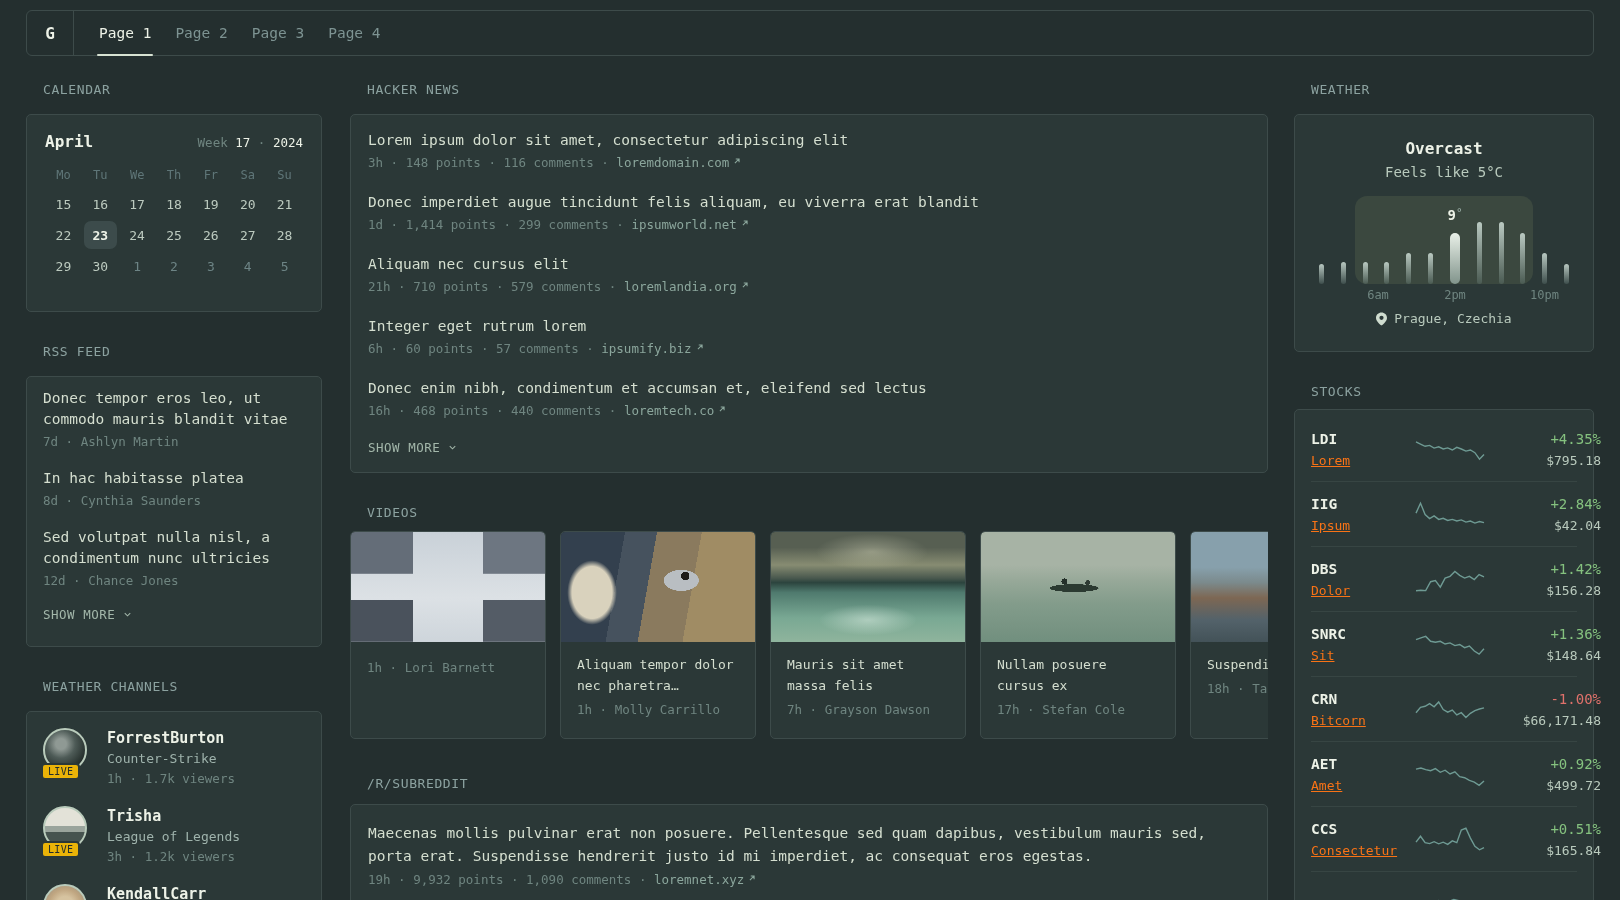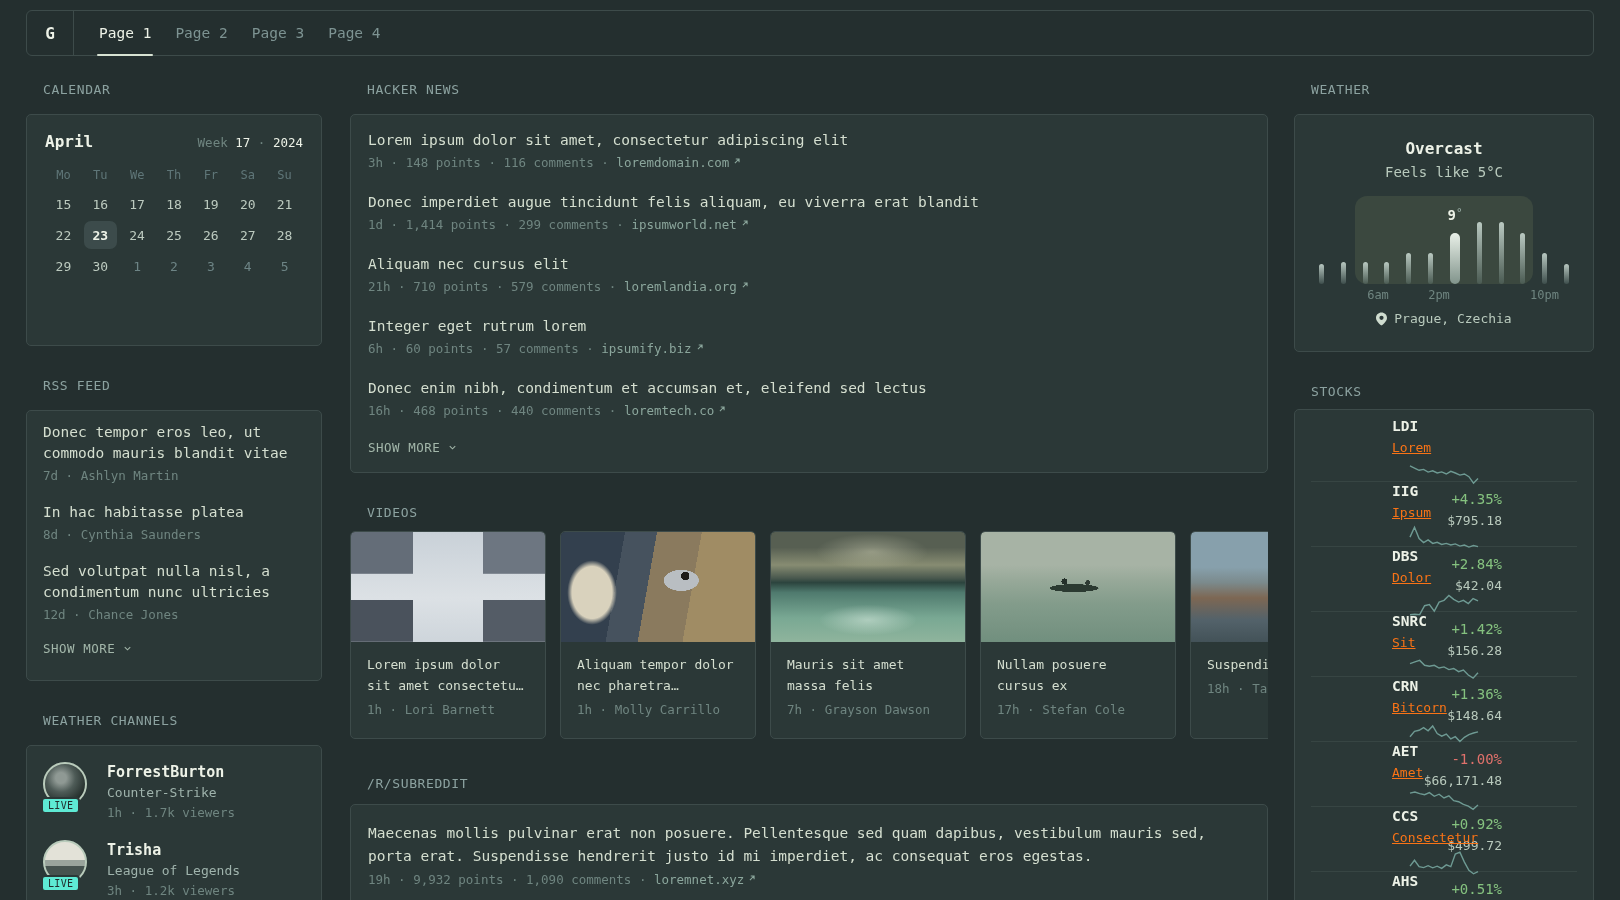--- a/index.html
+++ b/index.html
@@ -21,21 +21,21 @@
 .col-m{width:918px;margin-right:26px;flex:none;}
 .col-r{width:300px;flex:none;}
 .widget{margin-bottom:33px;}
 .wtitle{font-size:13px;letter-spacing:.6px;color:var(--title);margin:0 0 17px 17px;line-height:14px;font-weight:normal;}
 .card{background:var(--card);border:1px solid var(--border);border-radius:5px;}
 .meta{font-size:12.5px;color:var(--dim);}
 .domain{color:var(--link);}
 .arrow-icon{display:inline-block;vertical-align:1px;margin-left:3px;color:var(--link);}
 .showmore{display:flex;align-items:center;gap:7px;color:#a3b7aa;font-size:12.5px;letter-spacing:.5px;cursor:pointer;}
 
-.cal{padding:17px 18px 14px;height:232px;}
+.cal{padding:17px 18px 14px;height:198px;}
 .cal-head{display:flex;justify-content:space-between;align-items:baseline;}
 .cal-month{font-size:16px;font-weight:bold;color:var(--bright);}
 .cal-week{font-size:12.5px;color:var(--dim);}
 .cal-week b{color:var(--bright);font-weight:normal;}
 .cal-grid{display:grid;grid-template-columns:repeat(7,1fr);margin-top:12px;row-gap:3px;}
 .wd{text-align:center;font-size:12px;color:#5f7678;height:24px;line-height:24px;}
 .day{display:flex;align-items:center;justify-content:center;font-size:13px;color:var(--date);height:28px;cursor:pointer;}
 .day span{display:flex;align-items:center;justify-content:center;width:33px;height:28px;border-radius:7px;}
 .day.out{color:#6d8485;}
 .day.sel{color:var(--bright);font-weight:bold;}
@@ -44,21 +44,21 @@
 .rss{padding:11px 16px 16px;height:271px;}
 .rss-item{margin-bottom:17px;}
 .rss-title{font-size:14.5px;line-height:21px;color:var(--text);cursor:pointer;}
 .rss-item .meta{margin-top:2px;line-height:19px;}
 .rss .showmore{margin-top:16px;}
 
 .tw{padding:16px 16px;}
 .tw-row{display:flex;align-items:flex-start;margin-bottom:17px;}
 .av-wrap{position:relative;width:48px;flex:none;margin-right:16px;}
 .avatar{width:44px;height:44px;border-radius:50%;border:2px solid #b9cbbb;}
-.live{position:absolute;left:-2px;bottom:-8px;background:#5eead4;color:#222d2d;font-size:10px;padding:1px 5px;border-radius:4px;border:2px solid var(--card);letter-spacing:.3px;}
+.live{position:absolute;left:-2px;bottom:-8px;background:#eab308;color:#222d2d;font-size:10px;padding:1px 5px;border-radius:4px;border:2px solid var(--card);letter-spacing:.3px;}
 .tw-name{font-size:15px;font-weight:bold;color:var(--bright);line-height:20px;cursor:pointer;}
 .tw-cat{font-size:13px;color:#9fb3ac;line-height:21px;}
 .tw-meta{font-size:12.5px;color:var(--dim);line-height:20px;}
 .av1{background:radial-gradient(circle at 40% 35%, #8f9994 0 15%, #4e5b57 40%, #232d2a 75%);}
 .av2{background:linear-gradient(to bottom, #e3e2d8 0 44%, #9aa49c 44% 60%, #46534f 60%),#46534f;}
 .av3{background:radial-gradient(circle at 50% 48%, #d6c3a0 0 30%, #c0a681 55%, #8e897b);}
 
 .hn{padding:15px 17px 17px;}
 .hn-item{margin-bottom:20px;}
 .hn-title{font-size:14.5px;line-height:21px;color:var(--text);cursor:pointer;}
@@ -111,21 +111,21 @@
 .w-bar.cur{width:10px;background:linear-gradient(to bottom,#e9f0e8,rgba(175,198,190,.6));border-radius:5px;}
 .w-hl{position:absolute;top:0;bottom:0;background:rgba(203,214,138,.10);border-radius:12px;}
 .w-temp{position:absolute;top:10px;font-size:14px;font-weight:bold;color:var(--bright);transform:translateX(-50%);}
 .w-temp i{font-style:normal;color:#9fb3ac;font-weight:normal;font-size:11px;vertical-align:4px;}
 .w-xlab{position:relative;height:16px;margin-top:4px;}
 .w-xlab span{position:absolute;transform:translateX(-50%);font-size:12px;color:var(--dim);}
 .w-loc{display:flex;justify-content:center;align-items:center;gap:7px;margin-top:7px;font-size:13px;color:#b9cabd;}
 
 .w-stocks .wtitle{margin-bottom:10px;}
 .stocks{padding:7px 16px;}
-.st-row{display:flex;align-items:center;height:65px;border-bottom:1px solid rgba(233,242,231,.07);flex-direction:column;}
+.st-row{display:flex;align-items:center;height:65px;border-bottom:1px solid rgba(233,242,231,.07);}
 .st-row:last-child{border-bottom:none;}
 .st-left{width:104px;flex:none;}
 .st-ticker{font-size:14.5px;font-weight:bold;color:var(--bright);line-height:18px;cursor:pointer;}
 .st-name{font-size:13px;color:#f97316;line-height:16px;margin-top:5px;text-decoration:underline;}
 .st-spark{flex:1;display:flex;justify-content:center;align-items:center;}
 .st-right{width:116px;flex:none;text-align:right;}
 .st-chg{font-size:14px;line-height:18px;}
 .st-price{font-size:13px;color:#b9cabd;line-height:16px;margin-top:5px;}
 .up{color:var(--green);}
 .down{color:var(--red);}
@@ -333,21 +333,20 @@
             </span>
           </div>
         </div>
     </section>
     <section class="widget w-videos">
       <h2 class="wtitle">VIDEOS</h2>
       <div class="vrow" id="vrow">
           <div class="vcard">
             <div class="thumb th-towers"></div>
             <div class="vbody">
-              <div class="vtitle">Lorem ipsum dolor sit amet consectetu…</div>
               <div class="vmeta meta">1h · Lori Barnett</div>
             </div>
           </div>
           <div class="vcard">
             <div class="thumb th-camera"></div>
             <div class="vbody">
               <div class="vtitle">Aliquam tempor dolor nec pharetra…</div>
               <div class="vmeta meta">1h · Molly Carrillo</div>
             </div>
           </div>
@@ -404,21 +403,21 @@
               <div class="w-bar" style="height: 62px;"></div>
               <div class="w-bar" style="height: 62px;"></div>
               <div class="w-bar" style="height: 51px;"></div>
               <div class="w-bar" style="height: 31px;"></div>
               <div class="w-bar" style="height: 20px;"></div>
             </div>
             <div class="w-temp" style="left: 136px;">9<i>°</i></div>
           </div>
         <div class="w-xlab" id="wxlab">
             <span style="left: 59px;">6am</span>
-            <span style="left: 120px;">2pm</span>
+            <span style="left: 136px;">2pm</span>
             <span style="left: 225.5px;">10pm</span>
           </div>
         <div class="w-loc">
           <span class="pin-icon">
               <svg width="11" height="14" viewBox="0 0 12 14" fill="currentColor">
                 <path d="M6 0C2.7 0 0 2.6 0 5.8 0 10 6 14 6 14s6-4 6-8.2C12 2.6 9.3 0 6 0zm0 8a2.3 2.3 0 1 1 0-4.6A2.3 2.3 0 0 1 6 8z"></path>
               </svg>
             </span>
           <span>Prague, Czechia</span>
         </div>

